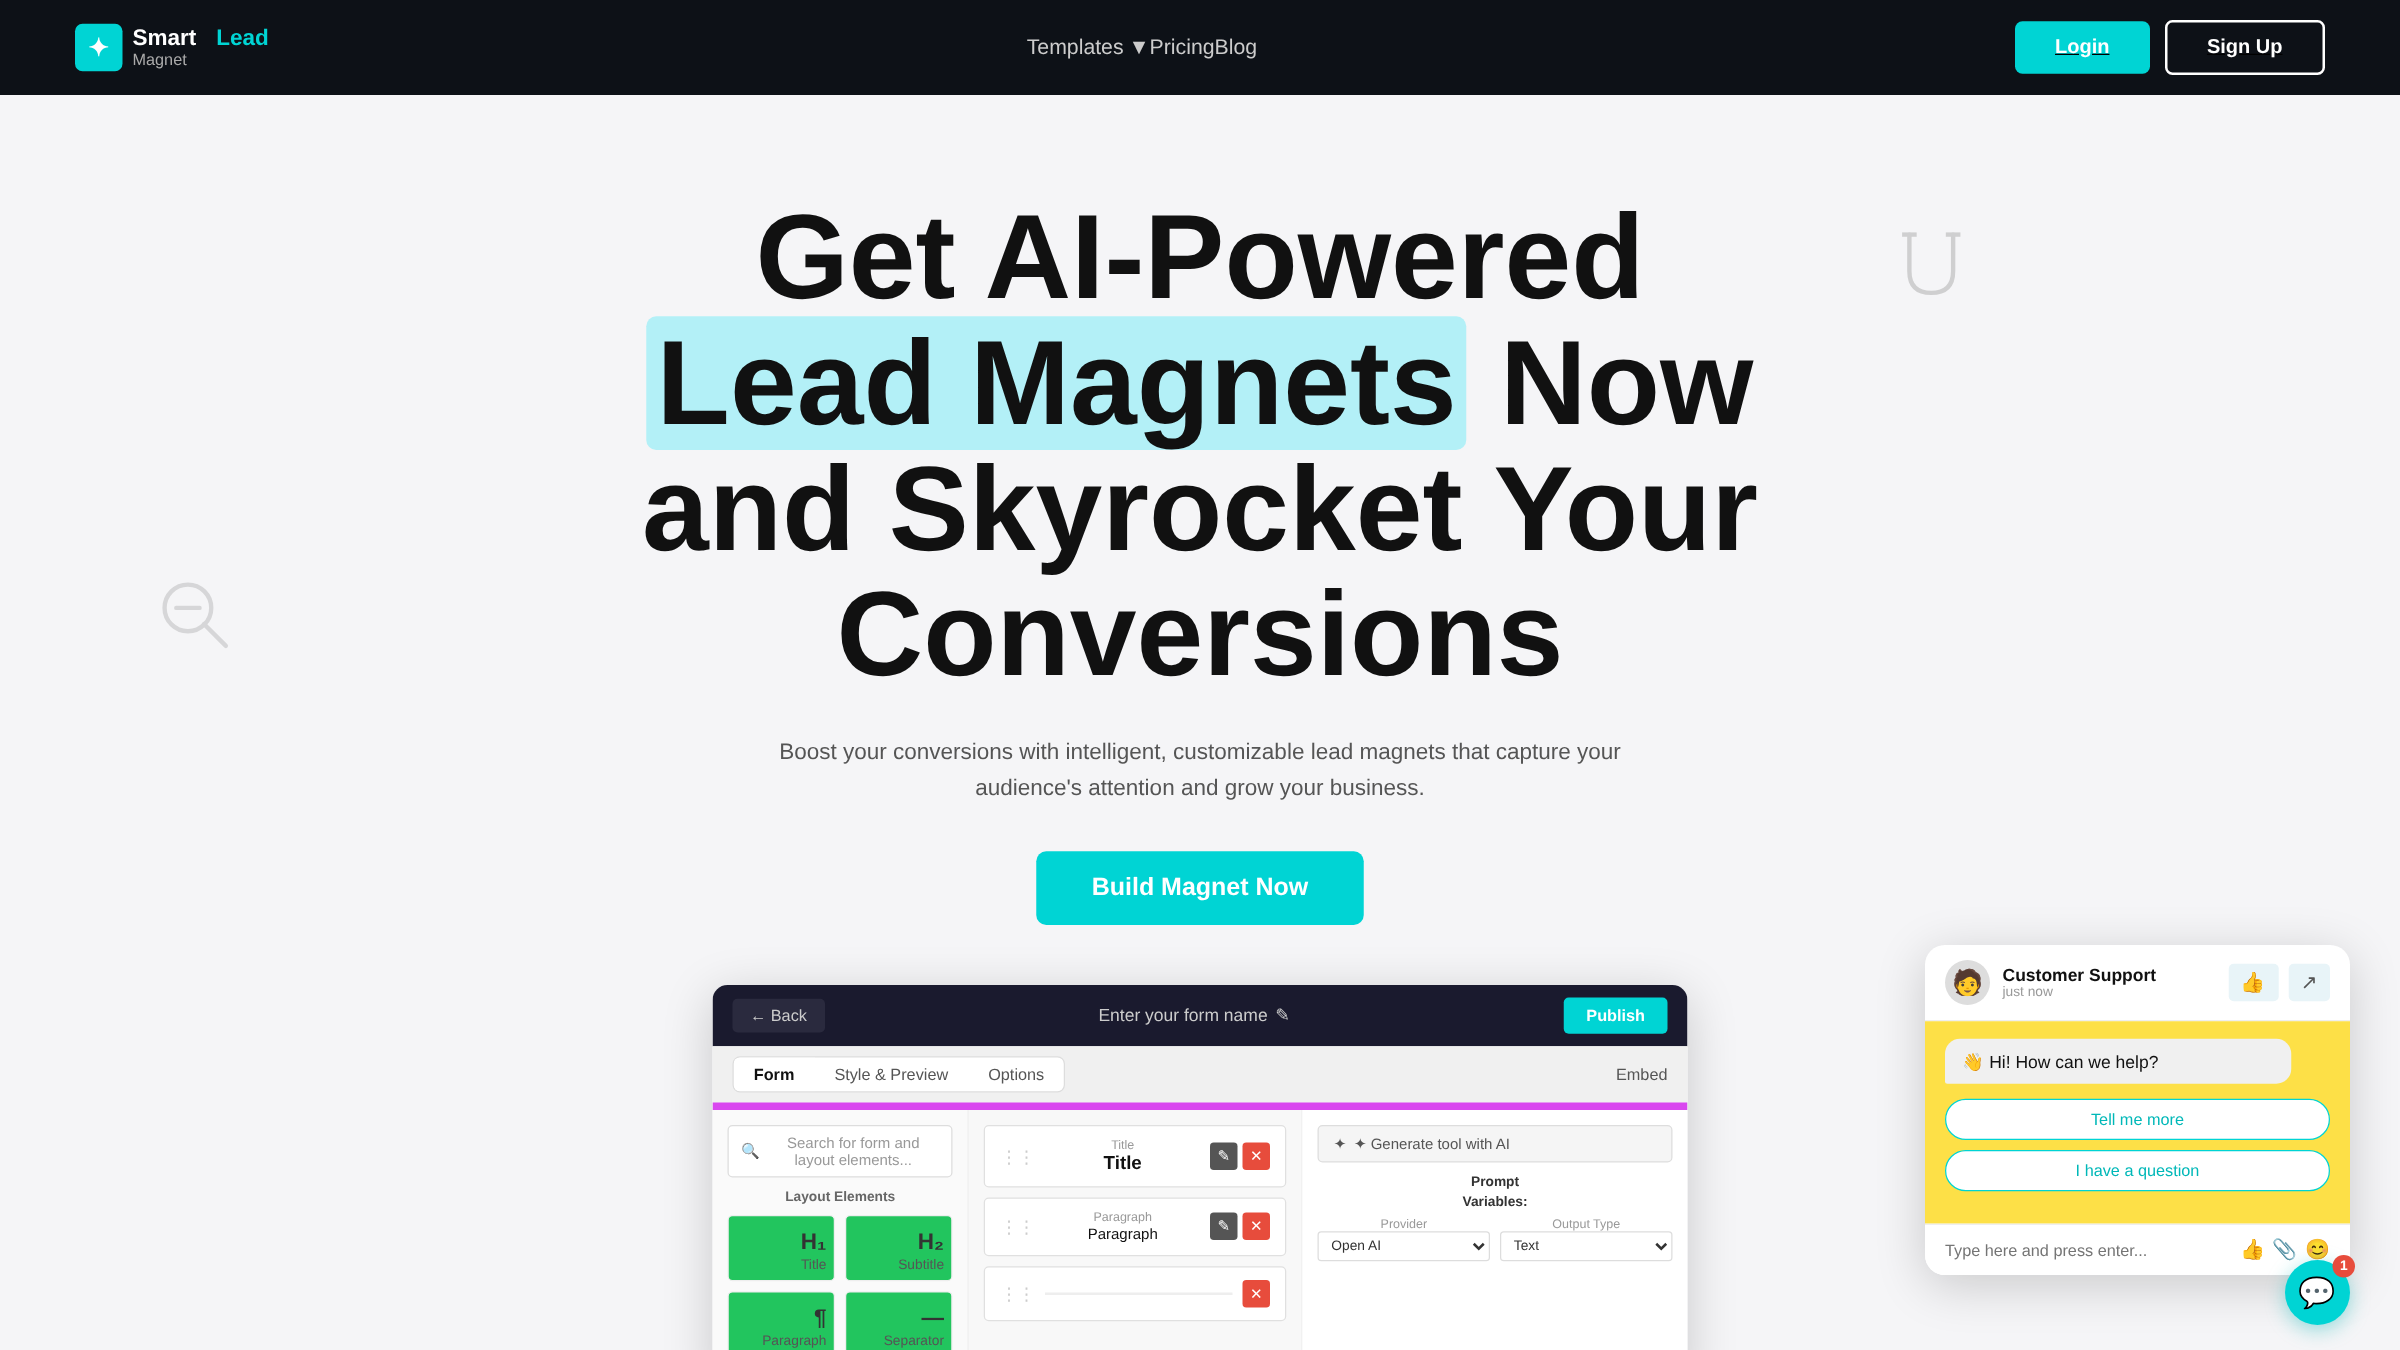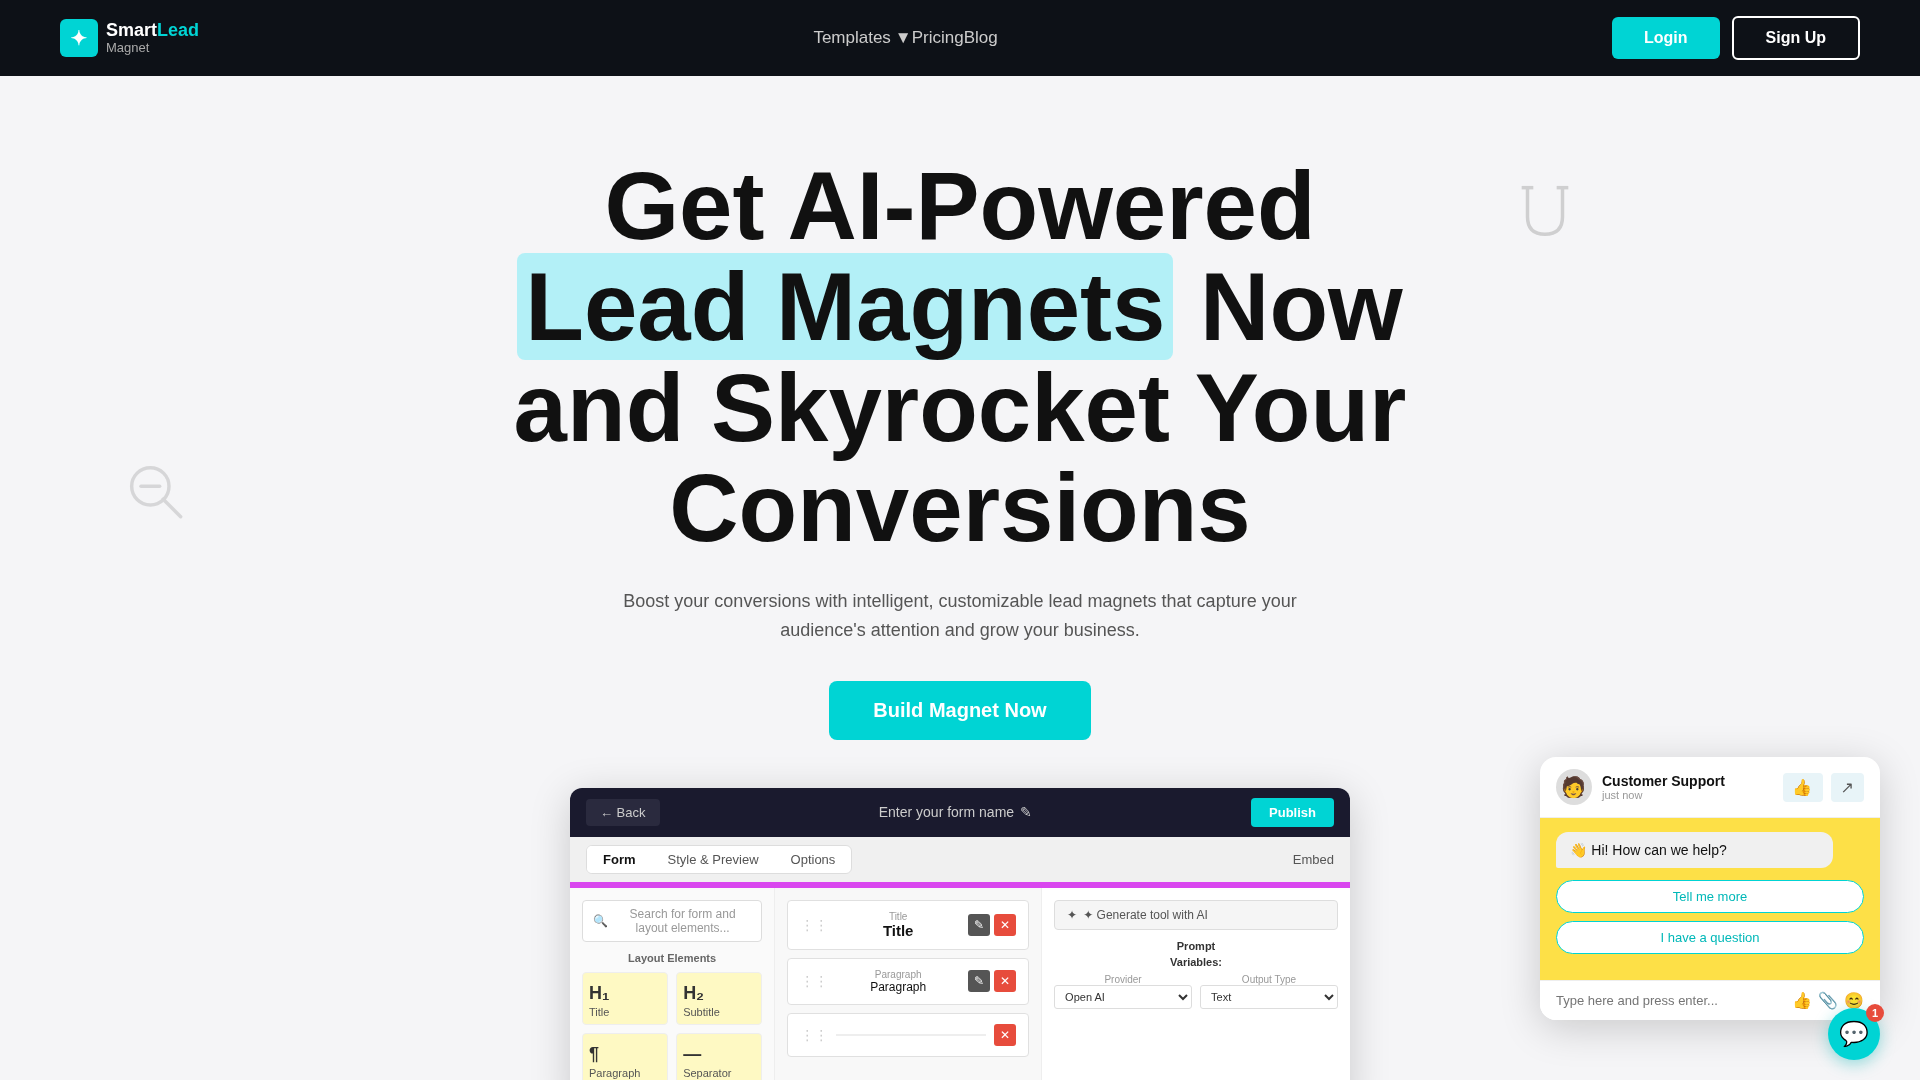--- a/index.html
+++ b/index.html
@@ -25,39 +25,40 @@
       font-weight: 700;
     }
     .nav-logo .logo-icon {
       width: 38px; height: 38px;
       background: #00d4d4;
       border-radius: 6px;
       display: flex; align-items: center; justify-content: center;
       font-size: 20px; color: white; font-weight: 900;
     }
     .logo-text-wrap { display: flex; flex-direction: column; line-height: 1.1; }
-    .logo-top-row { display: flex; gap: 0; align-items: baseline; font-size: 18px; font-weight: 700; justify-content: flex-end; }
+    .logo-top-row { display: flex; gap: 16px; align-items: baseline; font-size: 18px; font-weight: 700; justify-content: flex-end; }
     .nav-links {
       display: flex;
       align-items: center;
       color: #ccc;
       font-size: 17px;
     }
     .nav-links a {
       color: #ccc;
       text-decoration: none;
       cursor: pointer;
       display: flex;
       align-items: center;
       gap: 4px;
     }
     .nav-buttons {
       display: flex;
       gap: 12px;
       align-items: center;
+      text-decoration: underline;
     }
     .btn-login {
       background: #00d4d4;
       color: white;
       border: none;
       padding: 12px 32px;
       border-radius: 6px;
       font-size: 16px;
       font-weight: 600;
       cursor: pointer;
@@ -248,25 +249,25 @@
       font-weight: 600;
       margin-bottom: 8px;
     }
     .preview-elements-grid {
       display: grid;
       grid-template-columns: 1fr 1fr;
       gap: 8px;
       margin-bottom: 12px;
     }
     .preview-element {
-      background: #fef9c3;
+      background: #22c55e;
       border: 1px solid #eee;
       border-radius: 4px;
       padding: 10px 6px 6px;
-      text-align: left;
+      text-align: right;
       font-size: 11px;
       color: #555;
       cursor: pointer;
     }
     .preview-element .elem-icon {
       font-size: 18px;
       font-weight: 900;
       color: #333;
       display: block;
       margin-bottom: 2px;

